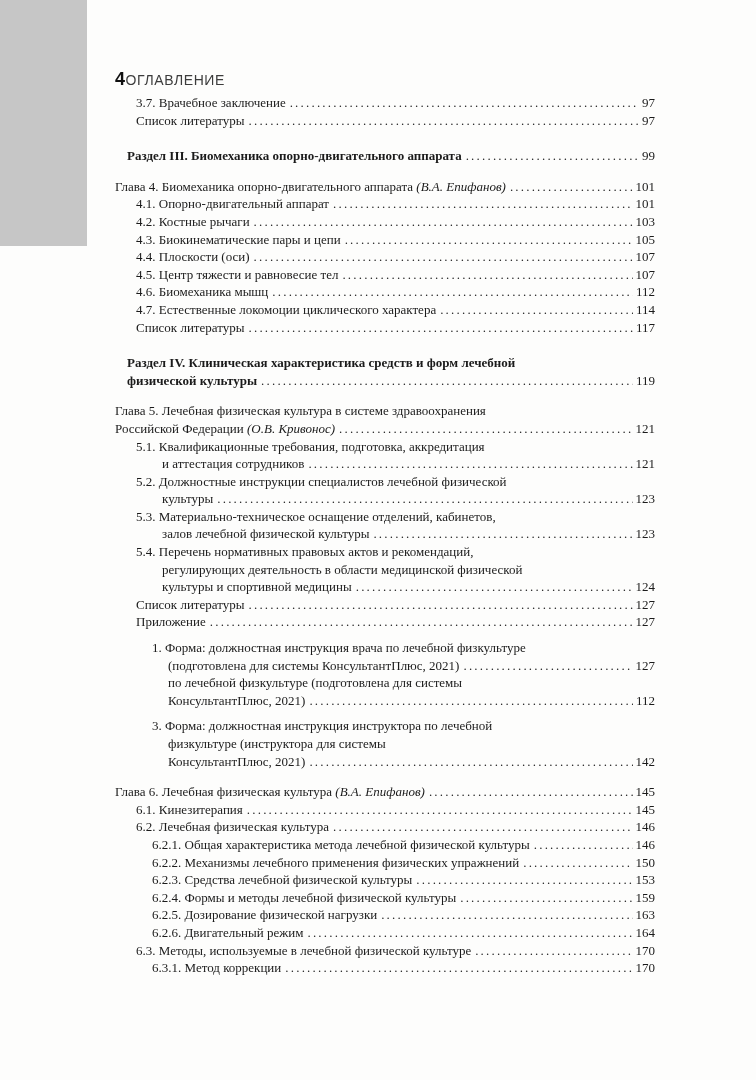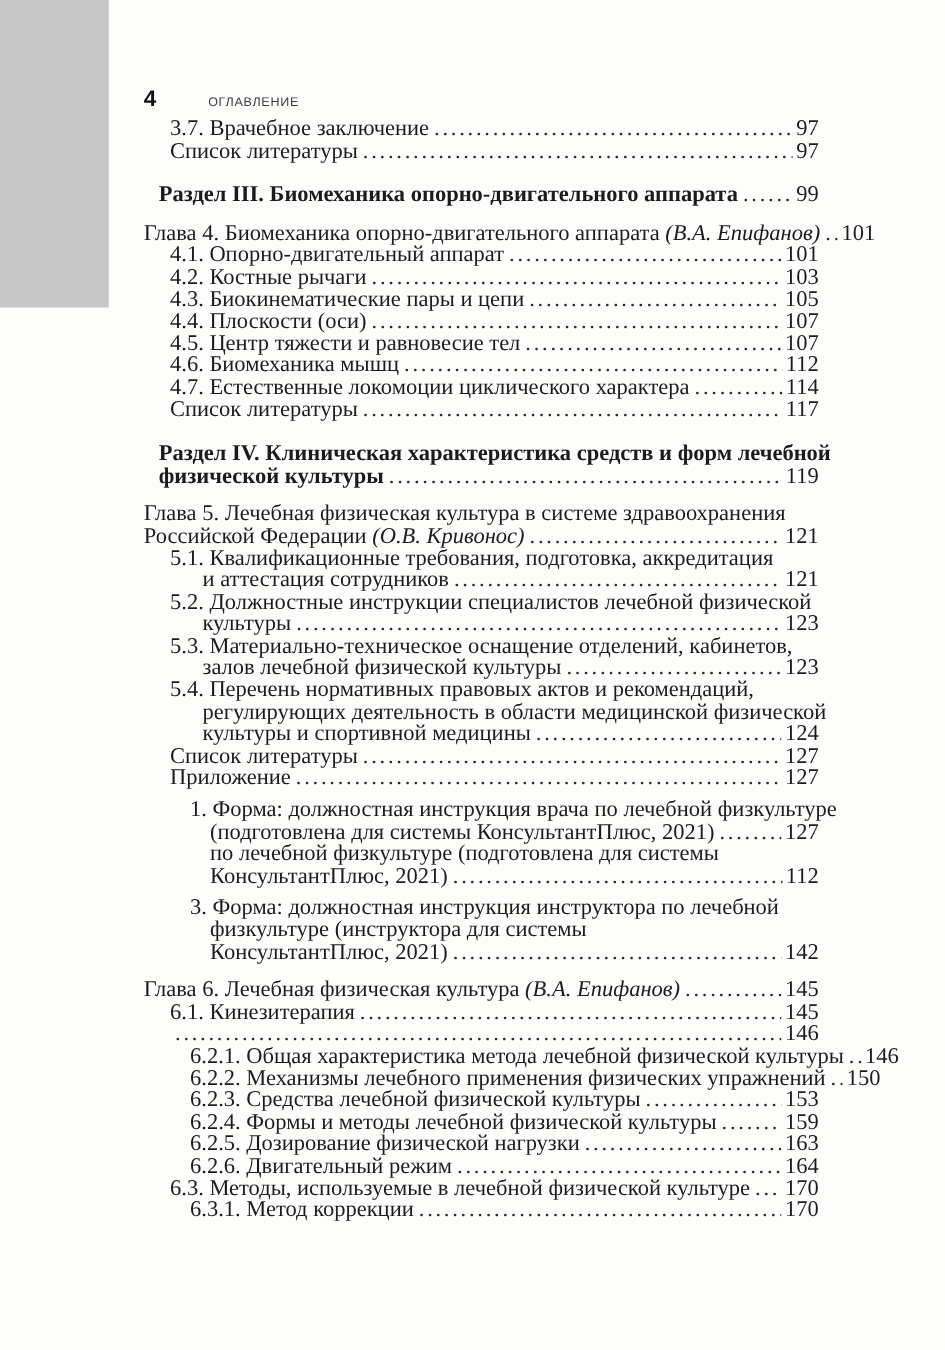--- a/index.html
+++ b/index.html
@@ -19,28 +19,27 @@
   .page-header {
     position: absolute; left: 115px; top: 69px;
     display: flex; align-items: baseline;
     font-family: "Liberation Sans", sans-serif;
   }
   .folio {
     font-size: 18px; font-weight: 700; color: #101010;
     letter-spacing: 0.5px;
   }
   .running-title {
-    margin-left: 41px;
-    font-size: 10px; color: #3c3c3c;
+    font-size: 14px; color: #3c3c3c;
     letter-spacing: 0.6px;
   }
   .toc {
     position: absolute; left: 115px; top: 94px;
     width: 540px;
-    font-size: 18px;
+    font-size: 13px;
     line-height: 17.6px;
   }
   .toc-entry.section { font-weight: 700; margin-top: 18px; margin-left: 12px; }
   .toc-entry.chapter { margin-top: 13px; }
   .toc-line { display: flex; align-items: baseline; }
   
   .item     .toc-line.first { padding-left: 21px; }
   .item     .toc-line.cont  { padding-left: 47px; }
   .appendix .toc-line.first { padding-left: 37px; margin-top: 8px; }
   .appendix .toc-line.cont  { padding-left: 53px; }
@@ -282,20 +281,21 @@
     </div>
     <div class="toc-entry item">
       <div class="toc-line first">
         <span class="toc-text"><span>6.1. Кинезитерапия</span></span>
         <span class="leader"></span>
         <span class="pagenum">145</span>
       </div>
     </div>
     <div class="toc-entry item">
       <div class="toc-line first">
+        <span class="toc-text"><span>6.2. Лечебная физическая культура</span></span>
         <span class="leader"></span>
         <span class="pagenum">146</span>
       </div>
     </div>
     <div class="toc-entry subitem">
       <div class="toc-line first">
         <span class="toc-text"><span>6.2.1. Общая характеристика метода лечебной физической культуры</span></span>
         <span class="leader"></span>
         <span class="pagenum">146</span>
       </div>

